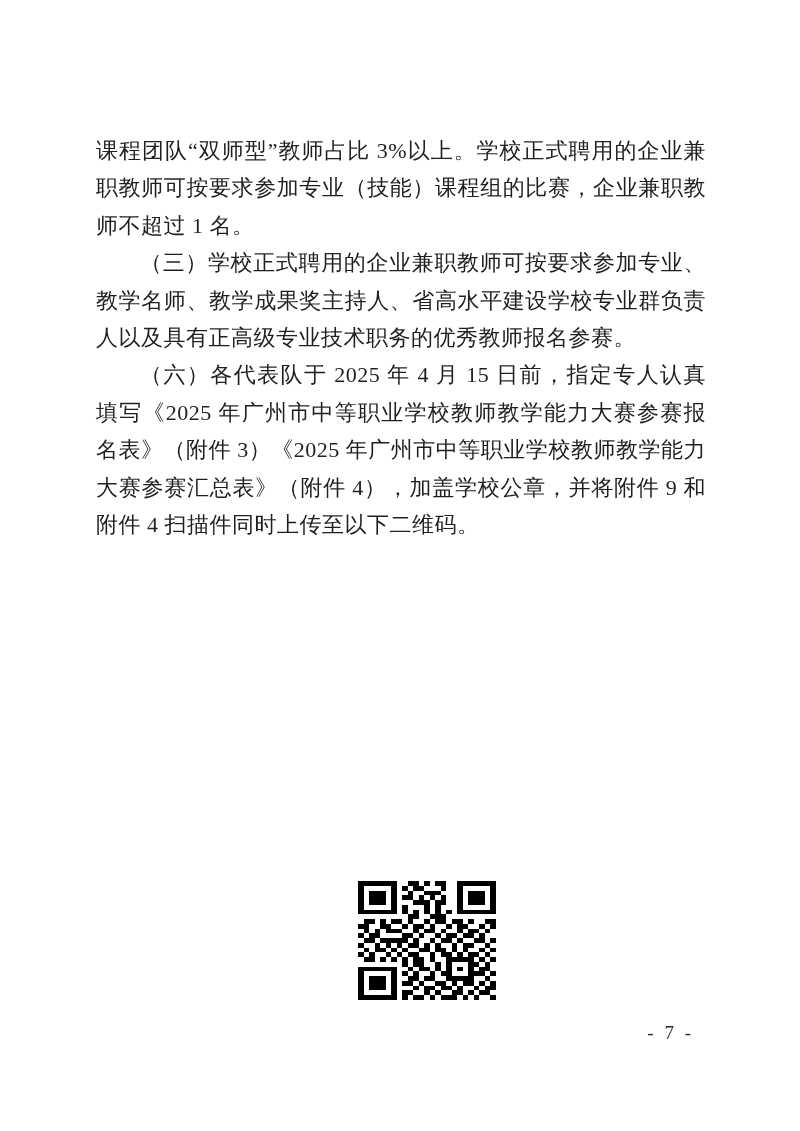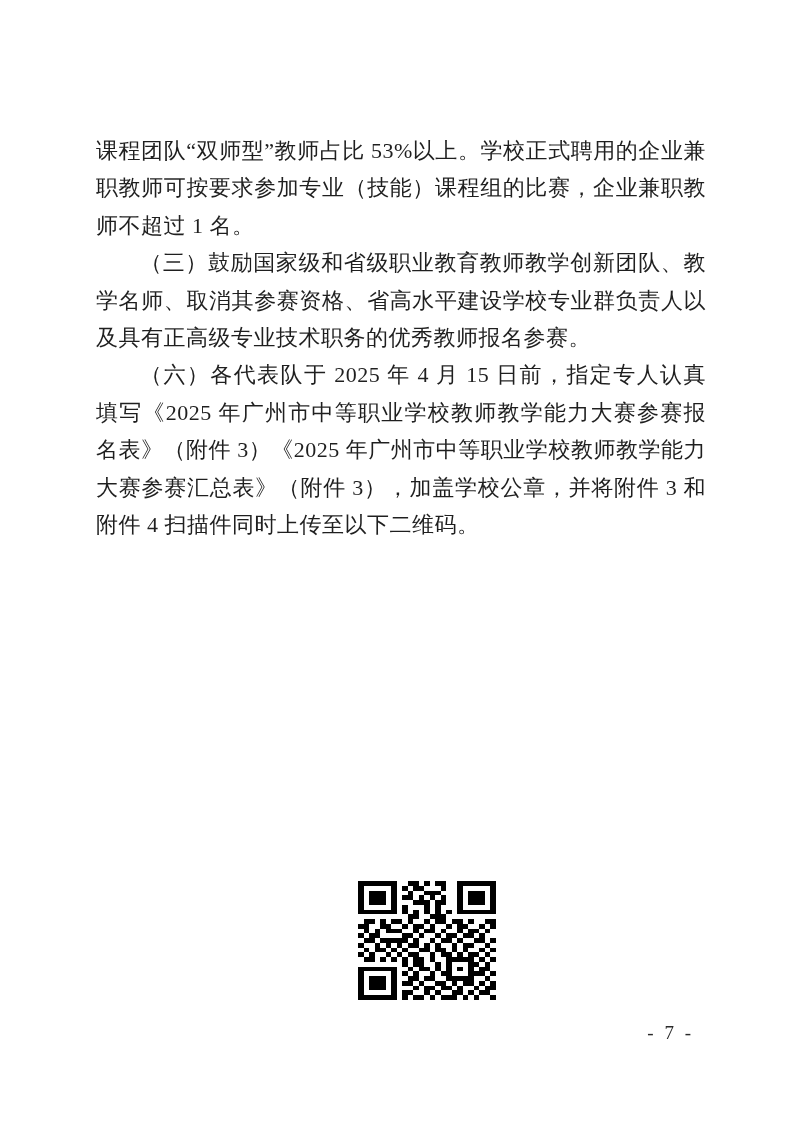--- a/index.html
+++ b/index.html
@@ -44,23 +44,23 @@
     font-size: 19px;
     letter-spacing: 3px;
     color: #2a2a2a;
   }
 </style>
 </head>
 <body>
 
 <div class="page" style="background: rgb(255, 255, 255); color: rgb(31, 31, 31);">
   <div class="content">
-      <p class="para">课程团队“双师型”教师占比 53%以上。学校正式聘用的企业兼职教师可按要求参加专业（技能）课程组的比赛，企业兼职教师不超过 1 名。</p>
-      <p class="para indent">（三）鼓励国家级和省级职业教育教师教学创新团队、教学名师、取消其参赛资格、省高水平建设学校专业群负责人以及具有正高级专业技术职务的优秀教师报名参赛。</p>
-      <p class="para indent">（六）各代表队于 2025 年 4 月 15 日前，指定专人认真填写《2025 年广州市中等职业学校教师教学能力大赛参赛报名表》（附件 3）《2025 年广州市中等职业学校教师教学能力大赛参赛汇总表》（附件 3），加盖学校公章，并将附件 3 和附件 4 扫描件同时上传至以下二维码。</p>
+      <p class="para">课程团队“双师型”教师占比 3%以上。学校正式聘用的企业兼职教师可按要求参加专业（技能）课程组的比赛，企业兼职教师不超过 1 名。</p>
+      <p class="para indent">（三）学校正式聘用的企业兼职教师可按要求参加专业、教学名师、教学成果奖主持人、省高水平建设学校专业群负责人以及具有正高级专业技术职务的优秀教师报名参赛。</p>
+      <p class="para indent">（六）各代表队于 2025 年 4 月 15 日前，指定专人认真填写《2025 年广州市中等职业学校教师教学能力大赛参赛报名表》（附件 3）《2025 年广州市中等职业学校教师教学能力大赛参赛汇总表》（附件 4），加盖学校公章，并将附件 9 和附件 4 扫描件同时上传至以下二维码。</p>
     </div>
   <div class="qr-wrap" style="grid-template-rows: repeat(25, 1fr);">
       <div class="qr-row" style="grid-template-columns: repeat(25, 1fr);">
         <div class="qr-cell" style="background: rgb(0, 0, 0);"></div>
         <div class="qr-cell" style="background: rgb(0, 0, 0);"></div>
         <div class="qr-cell" style="background: rgb(0, 0, 0);"></div>
         <div class="qr-cell" style="background: rgb(0, 0, 0);"></div>
         <div class="qr-cell" style="background: rgb(0, 0, 0);"></div>
         <div class="qr-cell" style="background: rgb(0, 0, 0);"></div>
         <div class="qr-cell" style="background: rgb(0, 0, 0);"></div>

